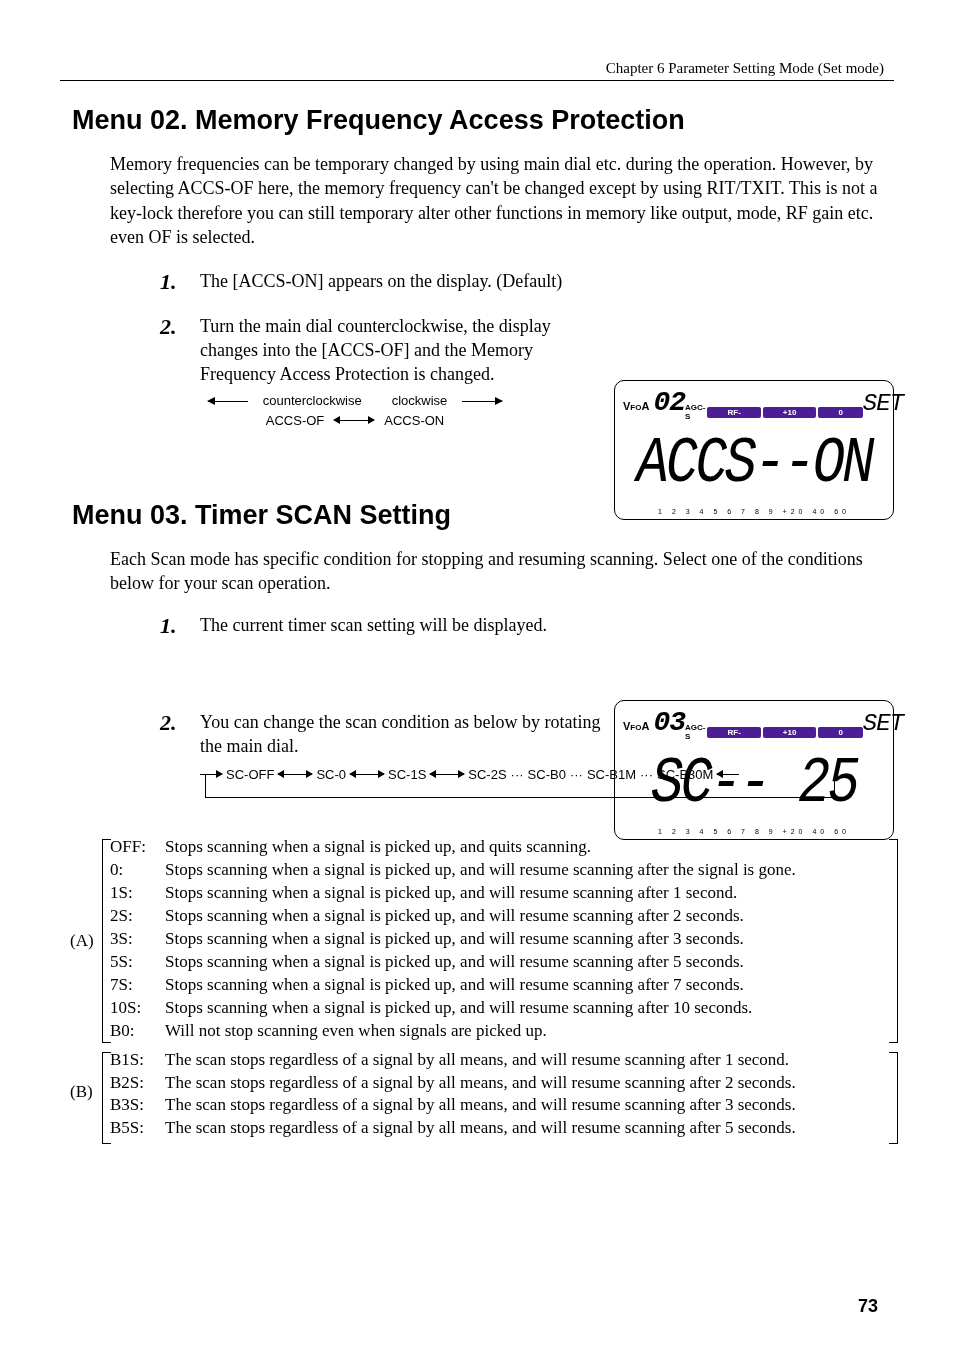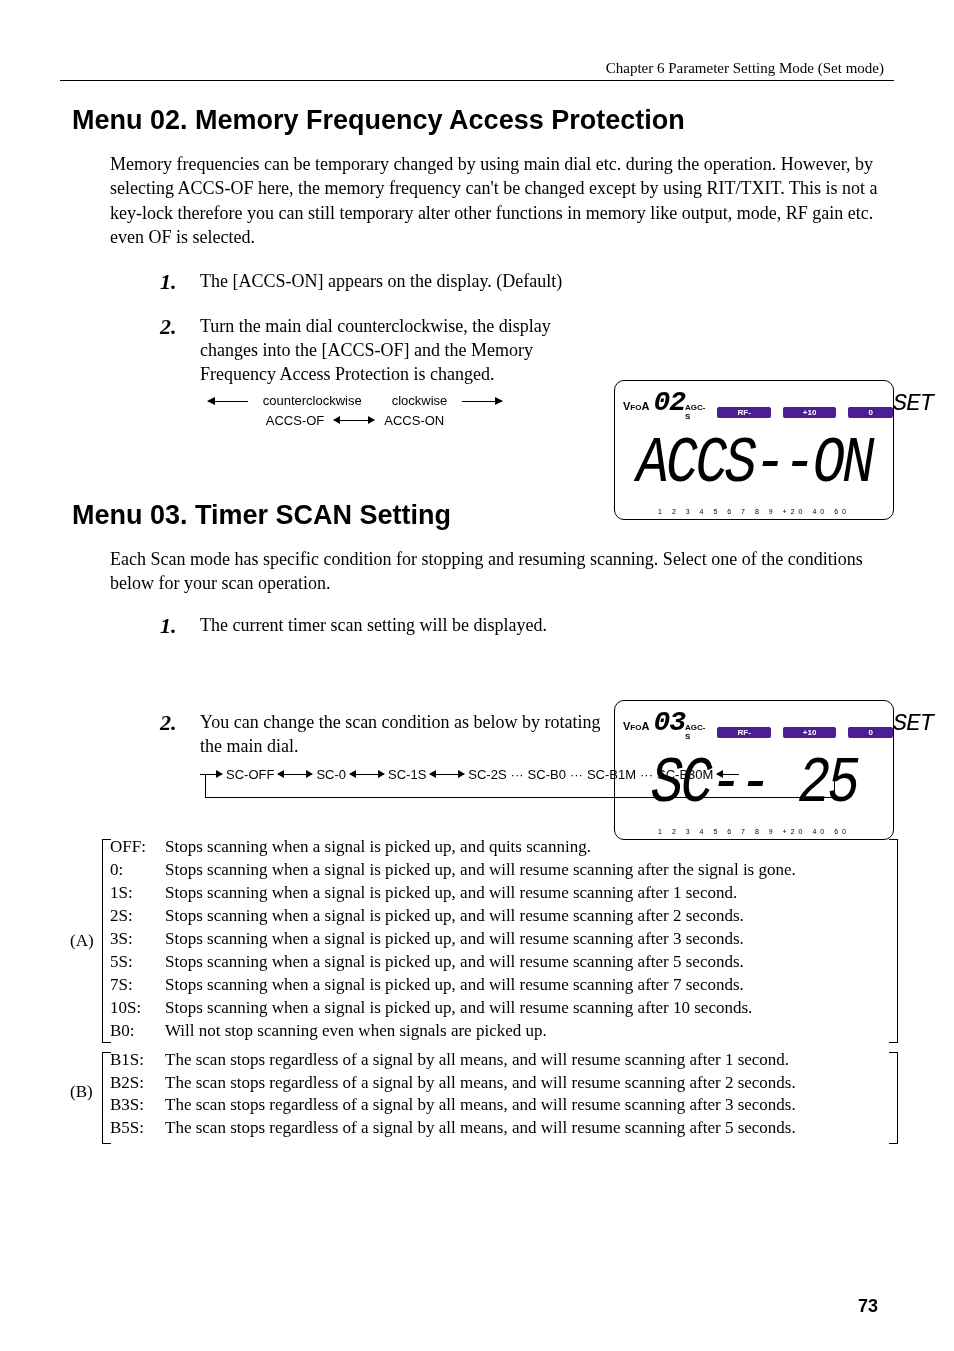--- a/index.html
+++ b/index.html
@@ -145,21 +145,21 @@
   }
   .lcd-sub { font-size:8px; vertical-align: baseline; }
   .lcd-num {
     font-family: "Courier New", monospace;
     font-style: italic;
     font-size: 28px;
     letter-spacing: -1px;
     font-weight: bold;
   }
   .lcd-mid {
-    display:flex; align-items:center; gap:12px; font-size:8px; font-weight:700;
+    display:flex; align-items:center; gap:2px; font-size:8px; font-weight:700;
     font-family: Arial, Helvetica, sans-serif;
   }
   .lcd-tag {
     display:inline-block;
     background:#4c1d95;
     color:#fff;
     font-size:8px;
     padding:0 20px;
     border-radius:2px;
     line-height: 11px;

